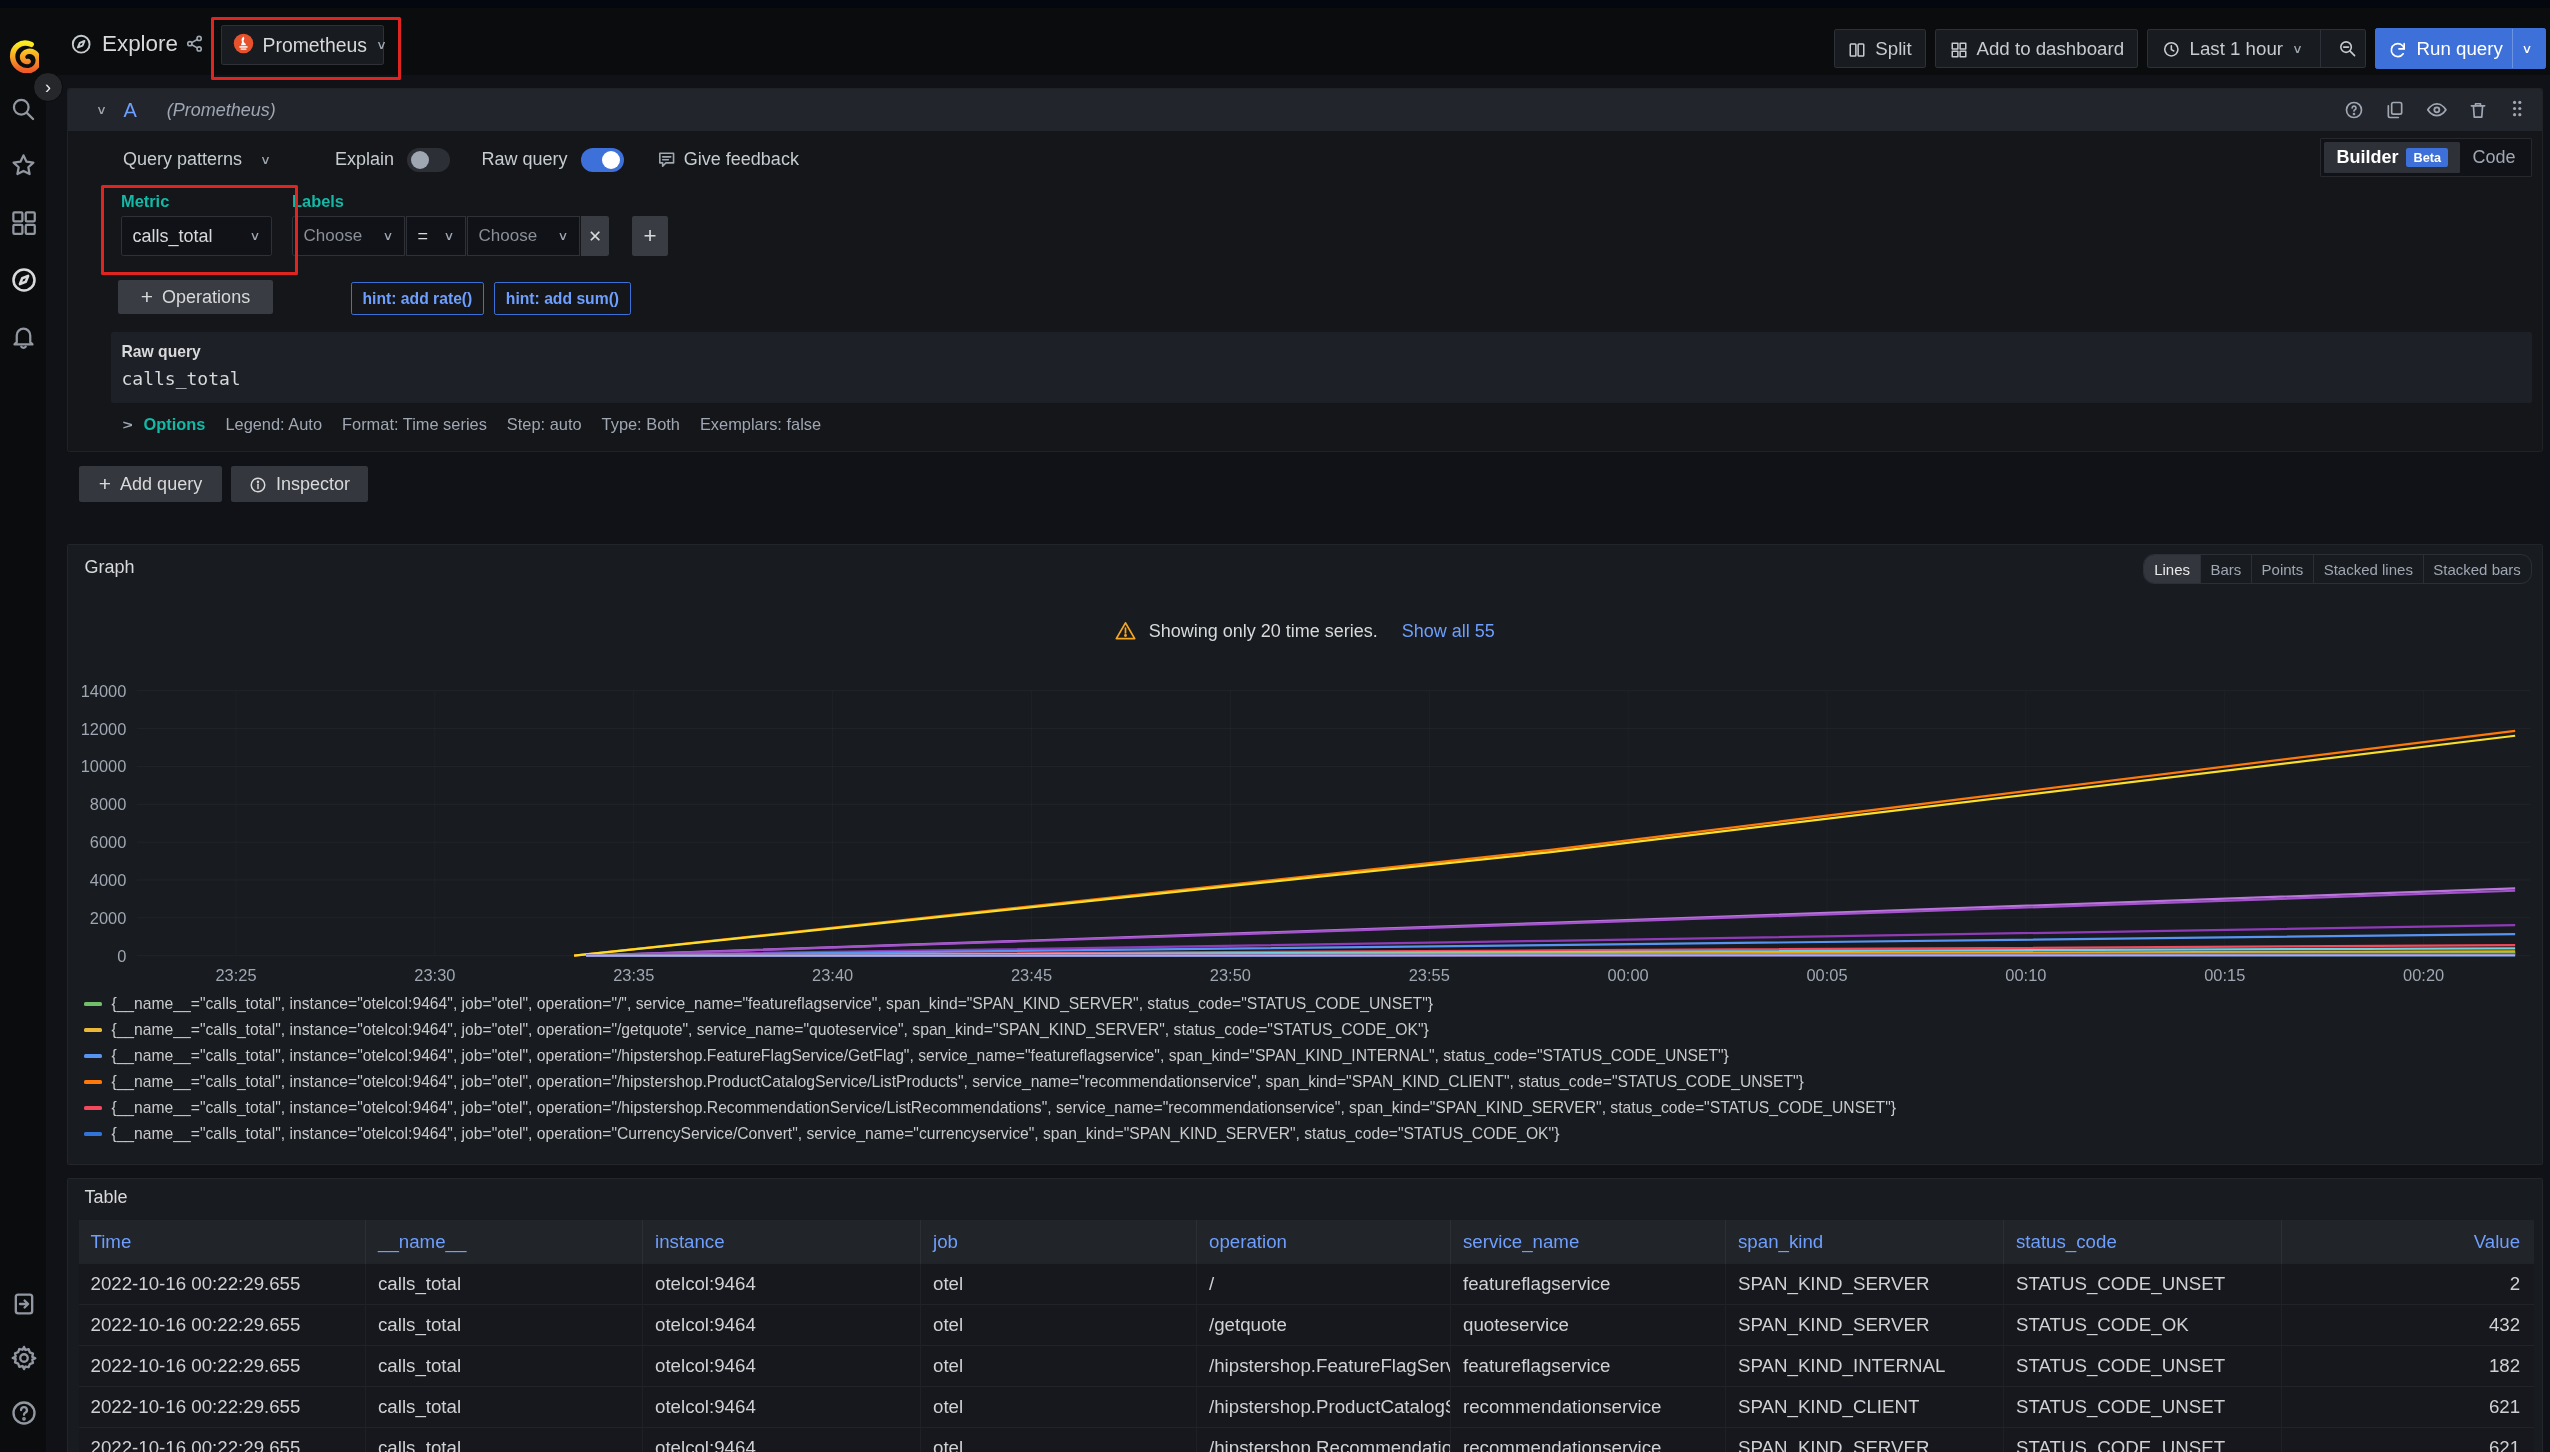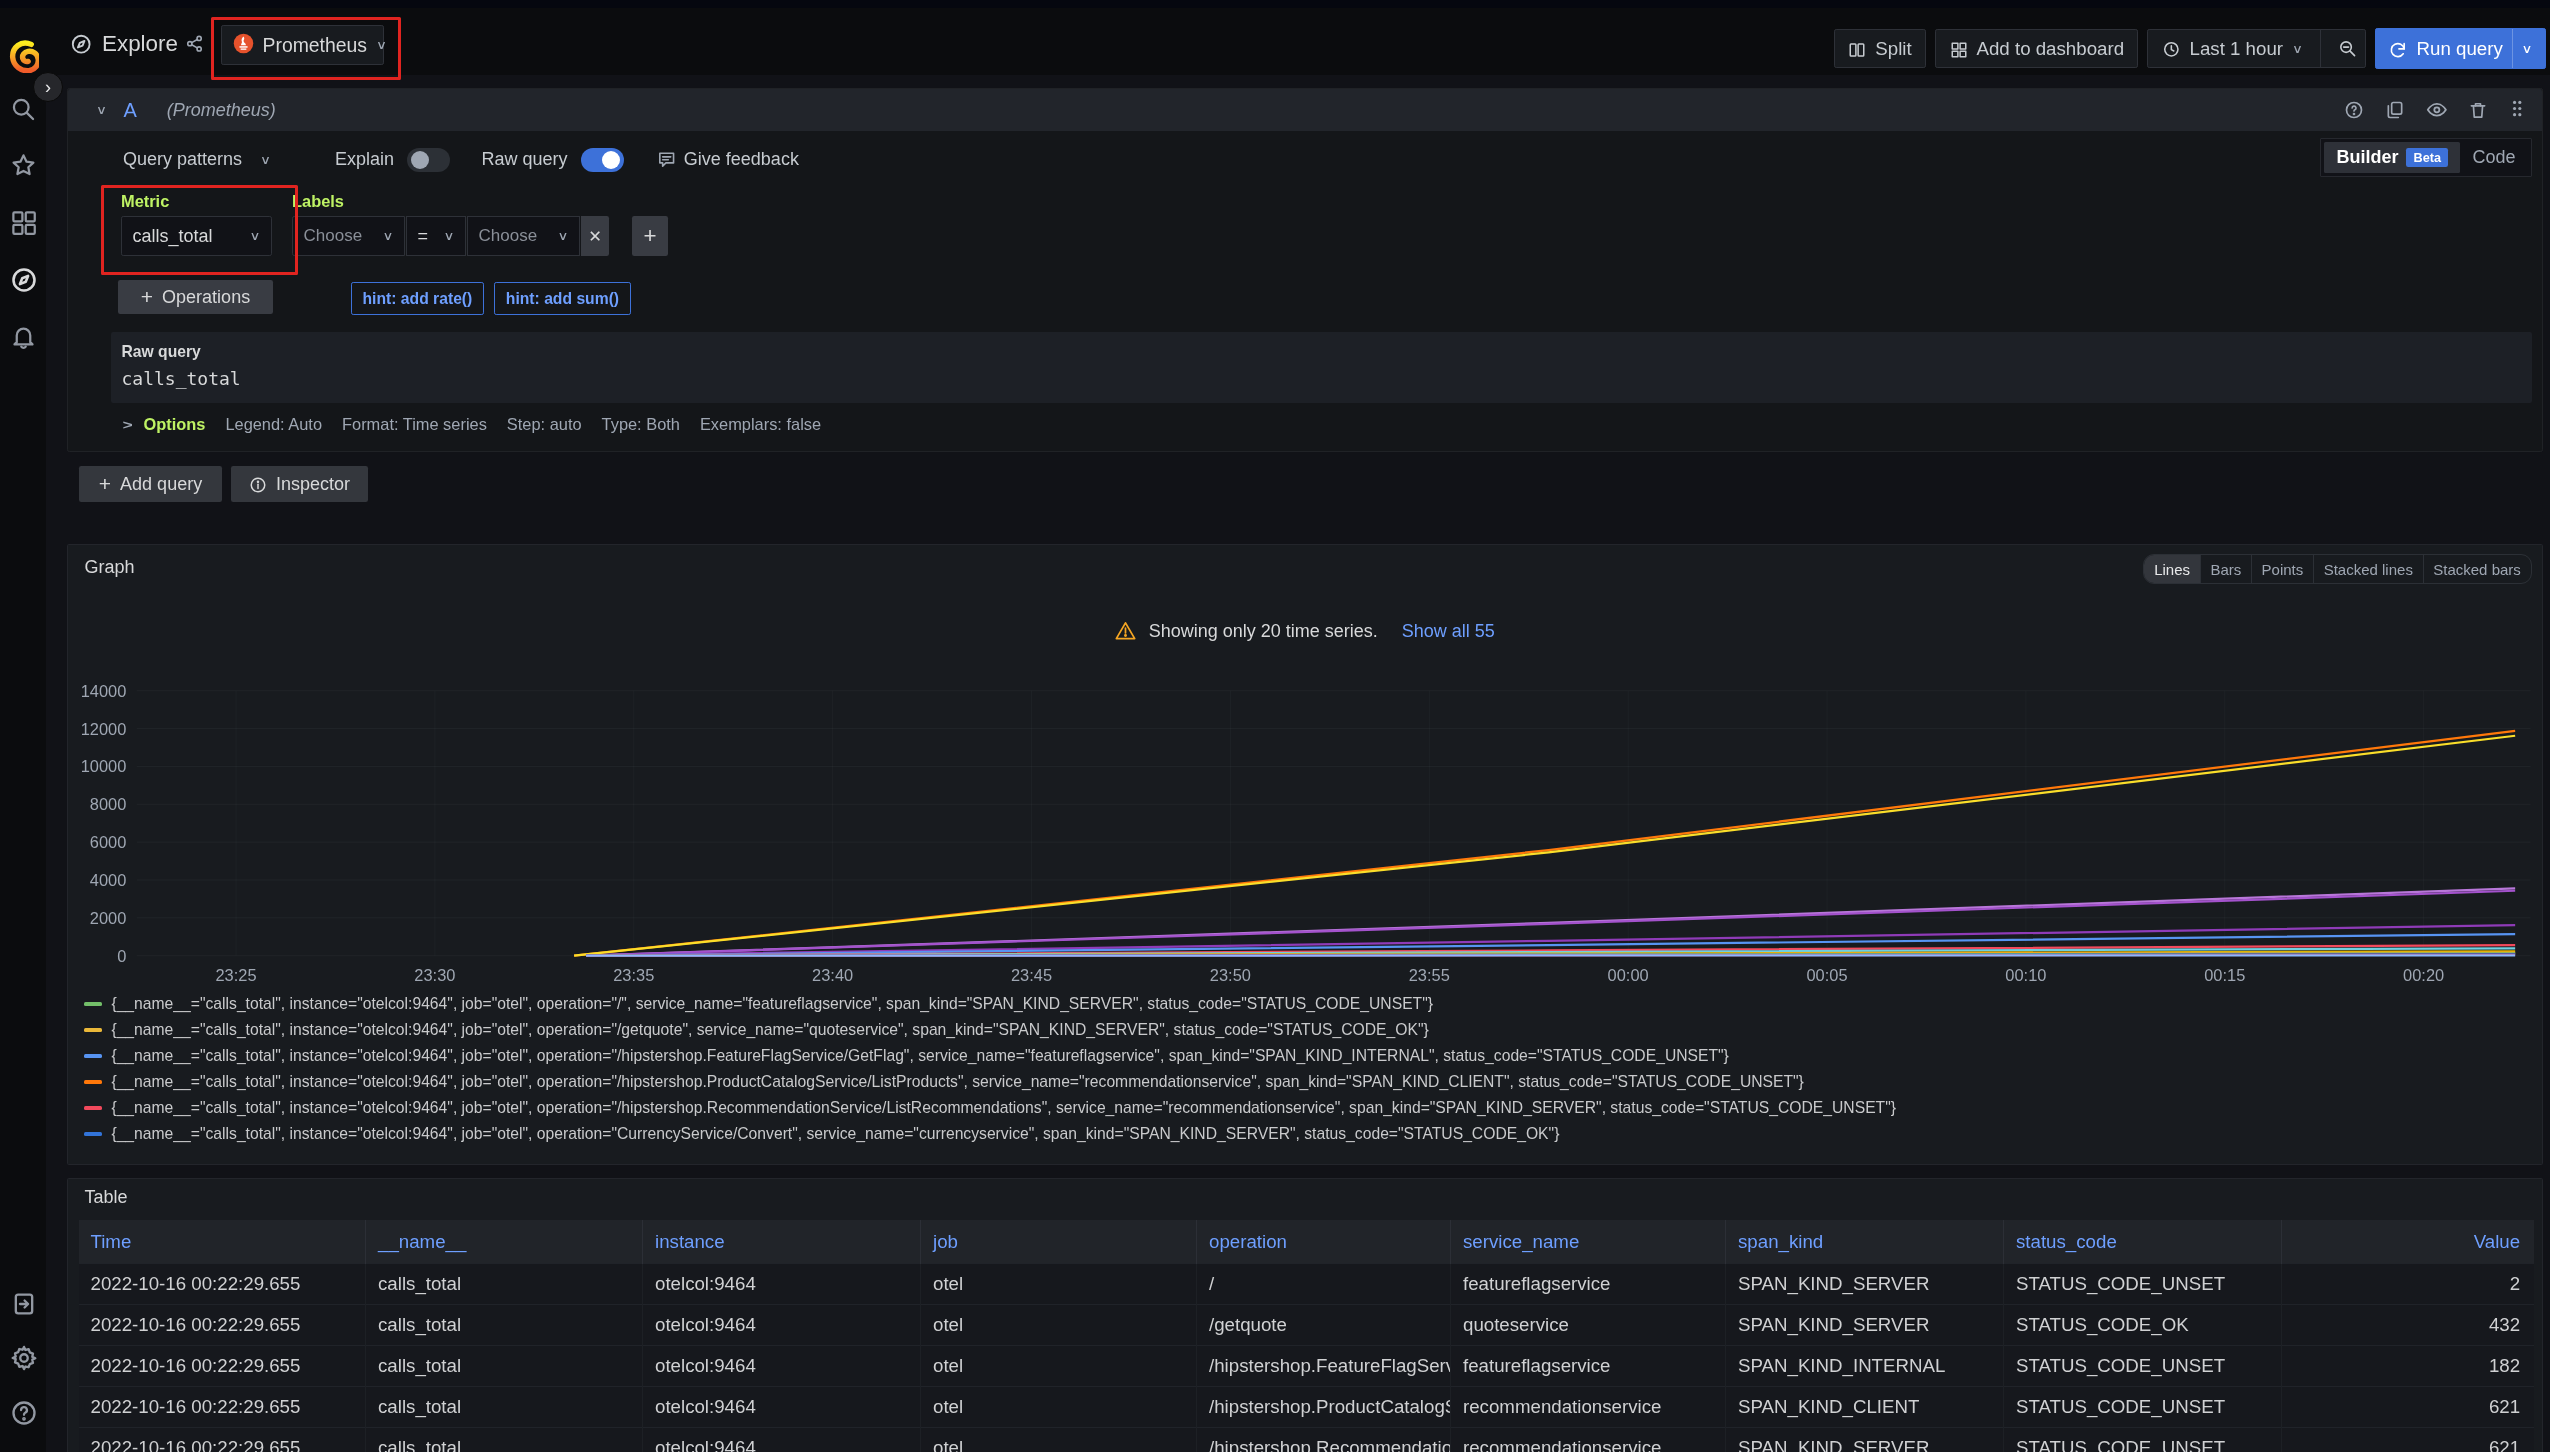--- a/index.html
+++ b/index.html
@@ -31,21 +31,21 @@
   .toggle{position:relative;width:43px;height:24px;border-radius:12px;cursor:pointer;}
   .toggle .knob{position:absolute;top:3px;width:18px;height:18px;border-radius:50%;}
   .tog-off{background:#2c3036;}
   .tog-off .knob{left:3.7px;background:#9fa7b3;}
   .tog-on{background:#3d71d9;}
   .tog-on .knob{right:3.7px;background:#fff;}
   .seg{display:inline-flex;align-items:center;background:#111217;border:0.7px solid #26282e;border-radius:1px;padding:3px;}
   .seg .chip{display:inline-flex;align-items:center;height:31px;padding:0 12px;border-radius:1.5px;font-size:18px;color:#9fa7b3;cursor:pointer;}
   .seg .chip.active{background:#2e3138;color:#fff;font-weight:700;}
   .badge{display:inline-block;margin-left:7.5px;background:#3d71d9;color:#fff;font-size:12.7px;font-weight:700;padding:2.2px 7.5px;border-radius:2.2px;}
-  .small-label{font-size:16.4px;font-weight:700;color:#bef264;}
+  .small-label{font-size:16.4px;font-weight:700;color:#14b8a6;}
   .opt-item{font-size:16.4px;color:#9fa7b3;margin-right:20px;}
   
   .panel{position:absolute;background:#181b1f;border:0.7px solid #23252b;border-radius:1.5px;box-sizing:border-box;}
   .panel-title{position:absolute;left:16.4px;top:12px;font-size:18px;font-weight:500;color:#d8d9da;}
   .modebar{position:absolute;right:10.5px;top:9px;display:inline-flex;border:0.7px solid #2c3036;border-radius:11px;overflow:hidden;}
   .modebar .mode{display:inline-flex;align-items:center;height:28px;padding:0 9.7px;font-size:15px;color:#9fa7b3;cursor:pointer;border-left:0.7px solid #2c3036;}
   .modebar .mode:first-child{border-left:none;}
   .modebar .mode.active{background:#33363c;color:#e8e9ea;}
   #warnline{position:absolute;left:0;top:76px;width:100%;text-align:center;font-size:18px;color:#d8d9da;}
   #warnline .link{color:#6e9fff;cursor:pointer;}

